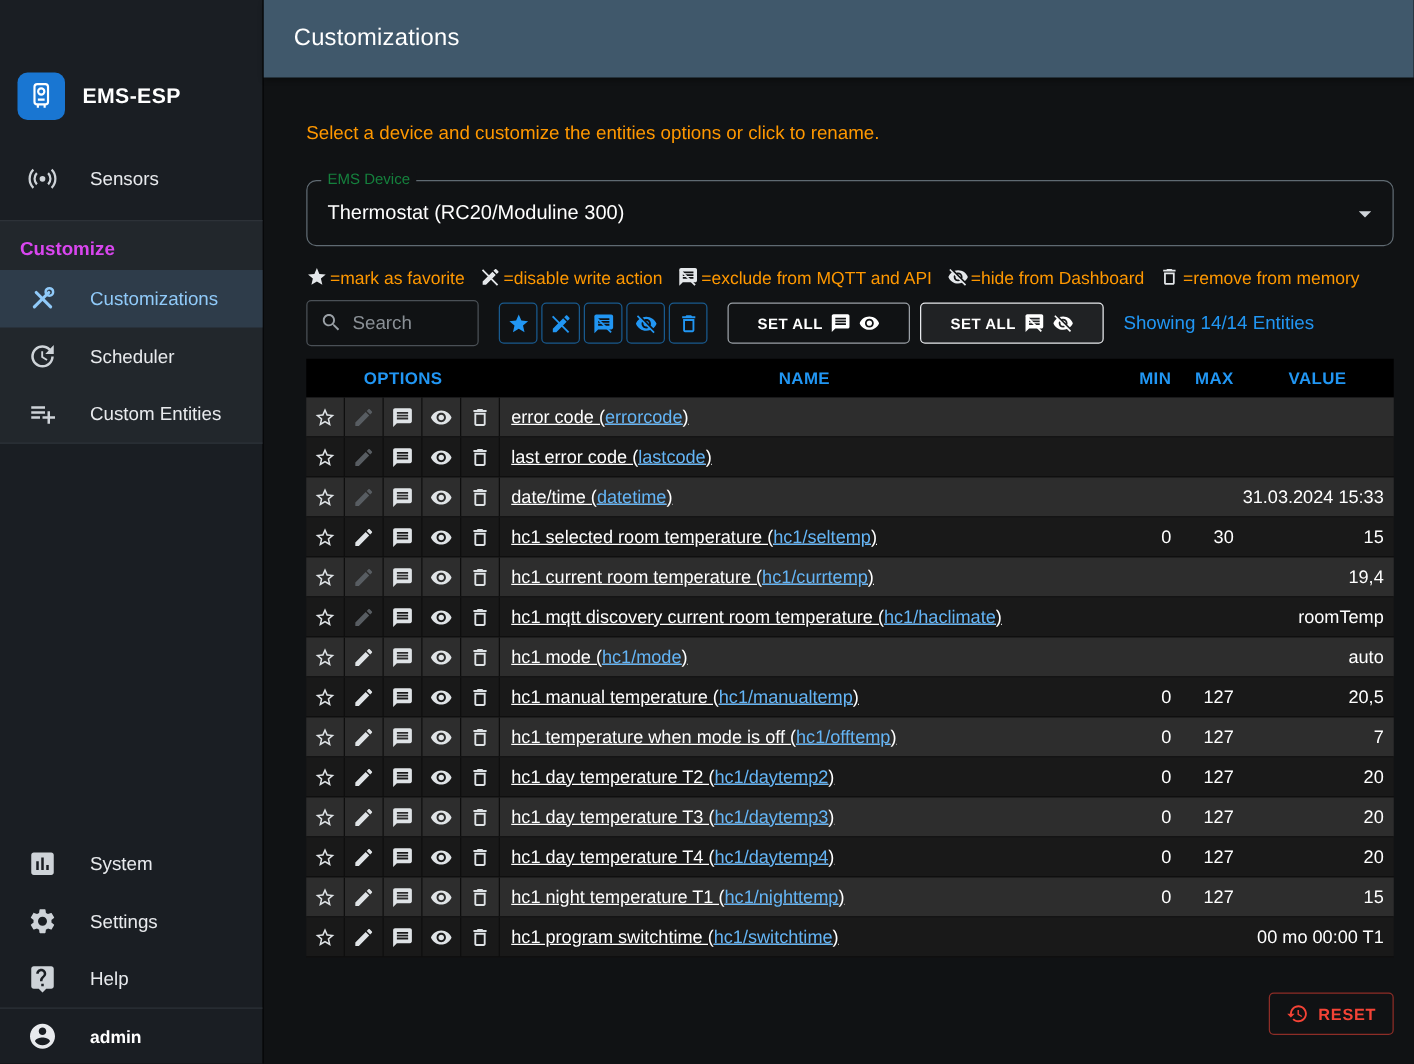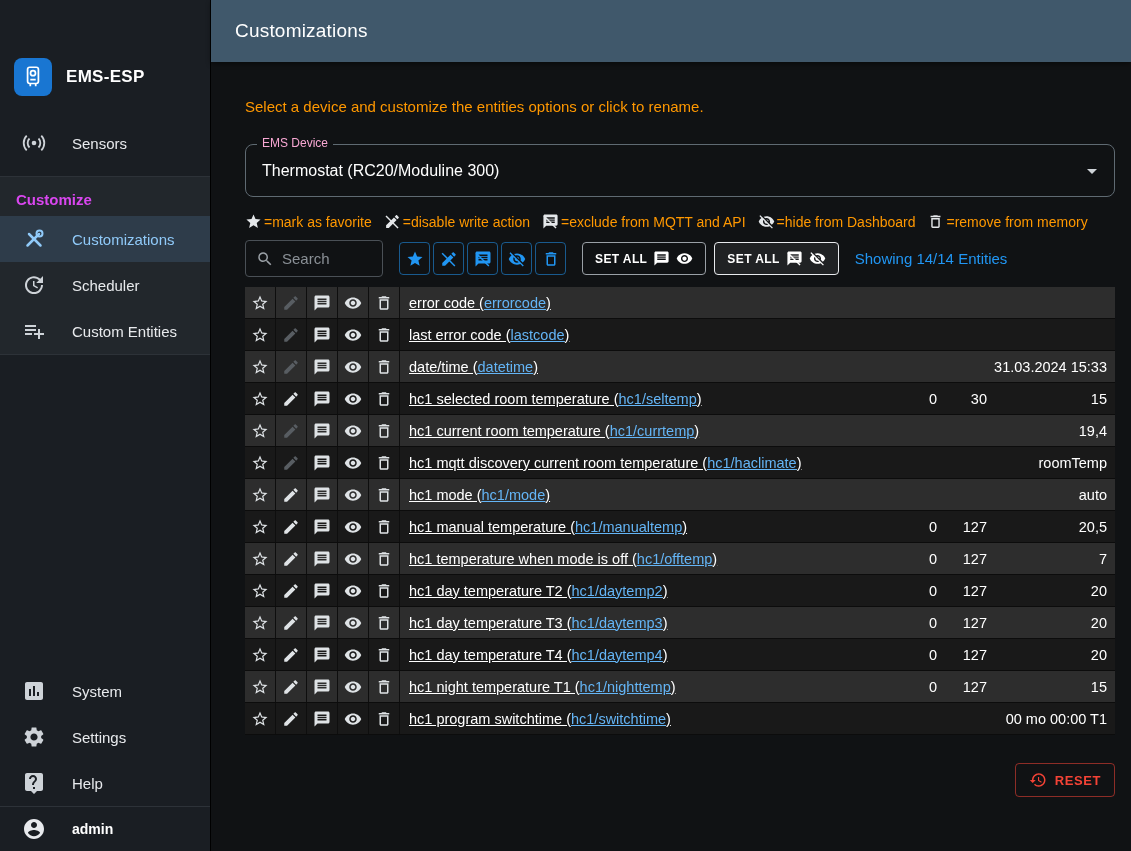--- a/index.html
+++ b/index.html
@@ -26,39 +26,39 @@
 
   
   .main { flex:1; display:flex; flex-direction:column; height:851px; background:#101214; }
   .topbar { height:62px; background:#40586b; display:flex; align-items:center; padding:0 24px; box-shadow:0 2px 5px rgba(0,0,0,.45); flex:none; }
   .topbar-title { font-size:19px; font-weight:500; letter-spacing:.2px; color:#fff; }
   .content { flex:1; padding:36px 16px 16px 34px; overflow:hidden; }
 
   .instruction { color:#ff9800; font-size:15px; line-height:18px; }
 
   .select { position:relative; margin-top:28px; height:53px; border:1px solid #5f6a72; border-radius:8px; display:flex; align-items:center; padding:0 16px; cursor:pointer; }
-  .select-label { position:absolute; top:-9px; left:11px; background:#101214; padding:0 5px; font-size:12px; color:#f9a8d4; }
+  .select-label { position:absolute; top:-9px; left:11px; background:#101214; padding:0 5px; font-size:12px; color:#15803d; }
   .select-value { font-size:16px; color:#fff; }
   .select .caret { position:absolute; right:10px; top:14px; }
   .select .caret svg { width:24px; height:24px; color:#cfd4d9; }
 
   .legend { margin-top:16px; display:flex; align-items:center; flex-wrap:wrap; color:#ff9800; font-size:14px; }
   .lseg { display:inline-flex; align-items:center; margin-right:12px; }
   .lseg svg { width:17px; height:17px; color:#e4e7ea; margin-right:2px; }
 
   .filter-row { margin-top:10px; display:flex; align-items:center; }
   .search { width:138px; height:37px; border:1px solid #4a5056; border-radius:4px; display:flex; align-items:center; padding:0 10px; gap:8px; }
   .search svg { width:18px; height:18px; color:#9aa0a6; }
   .search input { flex:1; min-width:0; background:transparent; border:none; outline:none; color:#fff; font-size:15px; font-family:"Liberation Sans", sans-serif; }
   .search input::placeholder { color:#8a9096; }
   .fgroup { margin-left:16px; display:flex; gap:3px; }
   .fbtn { width:31px; height:33px; background:transparent; border:1px solid rgba(33,150,243,.55); border-radius:4px; display:flex; align-items:center; justify-content:center; cursor:pointer; }
   .fbtn svg { width:18px; height:18px; color:#2196f3; }
   .sagroup { margin-left:16px; display:flex; gap:8px; }
-  .setall { height:33px; background:transparent; border:1px solid #9aa0a6; border-radius:4px; padding:0 12px; display:flex; align-items:center; gap:6px; color:#fff; font-size:12px; font-weight:bold; letter-spacing:.4px; cursor:pointer; font-family:"Liberation Sans", sans-serif; }
+  .setall { height:33px; background:transparent; border:1px solid #9aa0a6; border-radius:4px; padding:0 23px; display:flex; align-items:center; gap:6px; color:#fff; font-size:12px; font-weight:bold; letter-spacing:.4px; cursor:pointer; font-family:"Liberation Sans", sans-serif; }
   .setall svg { width:17px; height:17px; color:#fff; }
   .setall.active { border:1px solid #e8eaed; background:rgba(255,255,255,.07); }
   .showing { margin-left:16px; color:#2196f3; font-size:15px; }
 
   
   .tbl { margin-top:10px; }
   .thead, .trow { display:grid; grid-template-columns:31px 31px 31px 31px 31px 1fr 56px 50px 122px; align-items:stretch; }
   .thead { background:#000; height:31px; color:#2196f3; font-size:13.5px; font-weight:bold; letter-spacing:.3px; }
   .th { display:flex; align-items:center; }
   .th.options { grid-column:1 / 6; justify-content:center; }
@@ -269,20 +269,27 @@
             </svg>
             <svg class="ico " viewBox="0 0 24 24" fill="currentColor">
               <path d="M12 7c2.76 0 5 2.24 5 5 0 .65-.13 1.26-.36 1.83l2.92 2.92c1.51-1.26 2.7-2.89 3.43-4.75-1.73-4.39-6-7.5-11-7.5-1.4 0-2.74.25-3.98.7l2.16 2.16C10.74 7.13 11.35 7 12 7zM2 4.27l2.28 2.28.46.46C3.08 8.3 1.78 10.02 1 12c1.73 4.39 6 7.5 11 7.5 1.55 0 3.03-.3 4.38-.84l.42.42L19.73 22 21 20.73 3.27 3 2 4.27zM7.53 9.8l1.55 1.55c-.05.21-.08.43-.08.65 0 1.66 1.34 3 3 3 .22 0 .44-.03.65-.08l1.55 1.55c-.67.33-1.41.53-2.2.53-2.76 0-5-2.24-5-5 0-.79.2-1.53.53-2.2zm4.31-.78l3.15 3.15.02-.16c0-1.66-1.34-3-3-3l-.17.01z"></path>
             </svg>
           </button>
         </div>
       <div class="showing">Showing 14/14 Entities</div>
     </div>
 
     <div class="tbl">
+      <div class="thead">
+        <div class="th options">OPTIONS</div>
+        <div class="th name">NAME</div>
+        <div class="th min">MIN</div>
+        <div class="th max">MAX</div>
+        <div class="th value">VALUE</div>
+      </div>
       <div id="tbody">
           <div class="trow light">
             <div class="tc icell">
               <svg class="ico " viewBox="0 0 24 24" fill="currentColor">
                 <path d="M22 9.24l-7.19-.62L12 2 9.19 8.63 2 9.24l5.46 4.73L5.82 21 12 17.27 18.18 21l-1.63-7.03L22 9.24zM12 15.4l-3.76 2.27 1-4.28-3.32-2.88 4.38-.38L12 6.1l1.71 4.04 4.38.38-3.32 2.88 1 4.28L12 15.4z"></path>
               </svg>
             </div>
             <div class="tc icell">
               <svg class="ico dim" viewBox="0 0 24 24" fill="currentColor">
                 <path d="M3 17.25V21h3.75L17.81 9.94l-3.75-3.75L3 17.25zM20.71 7.04c.39-.39.39-1.02 0-1.41l-2.34-2.34c-.39-.39-1.02-.39-1.41 0l-1.83 1.83 3.75 3.75 1.83-1.83z"></path>

